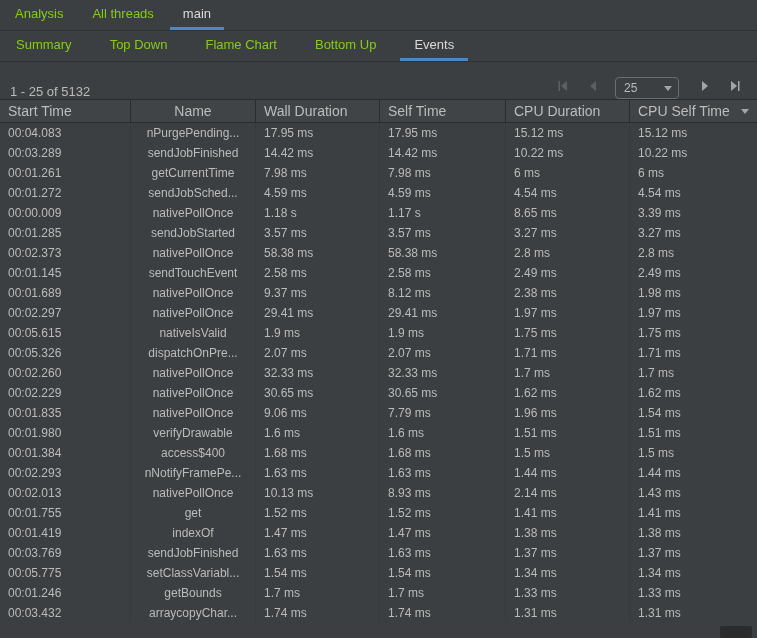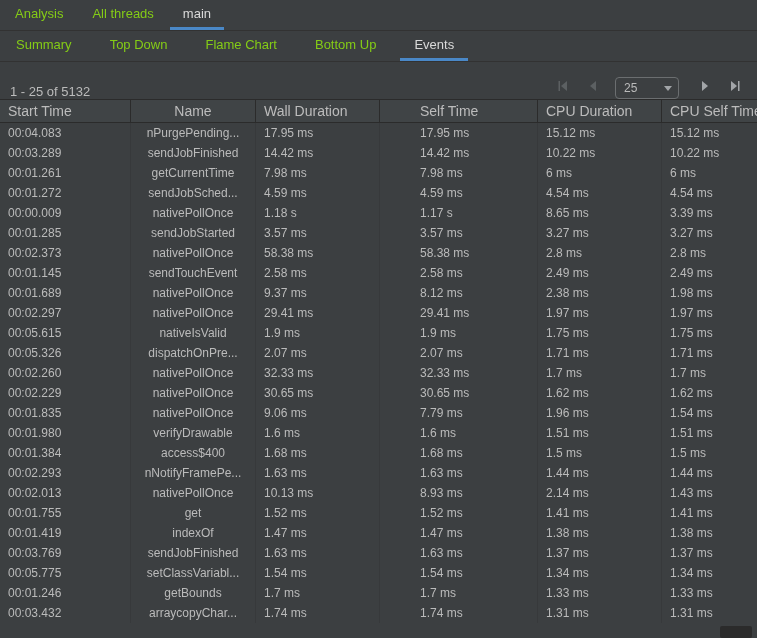--- a/index.html
+++ b/index.html
@@ -82,21 +82,21 @@
     display:flex; align-items:center; padding:0 8px;
     font-size:12px; color:#bbbbbb;
     border-right:1px solid #37393b;
     overflow:hidden; white-space:nowrap;
   }
   .td:last-child { border-right:none; }
 
   .col0 { width:131px; flex:none; }
   .col1 { width:125px; flex:none;justify-content:center; }
   .col2 { width:124px; flex:none; }
-  .col3 { width:126px; flex:none;margin-left:32px; }
+  .col3 { width:126px; flex:none; }
   .col4 { width:124px; flex:none; }
   .col5 { flex:1; }
 
   .scrollbar-corner {
     position:absolute; right:5px; bottom:0;
     width:32px; height:12px; background:#2b2b2b; border-radius:2px;
   }
 </style>
 </head>
 <body>

